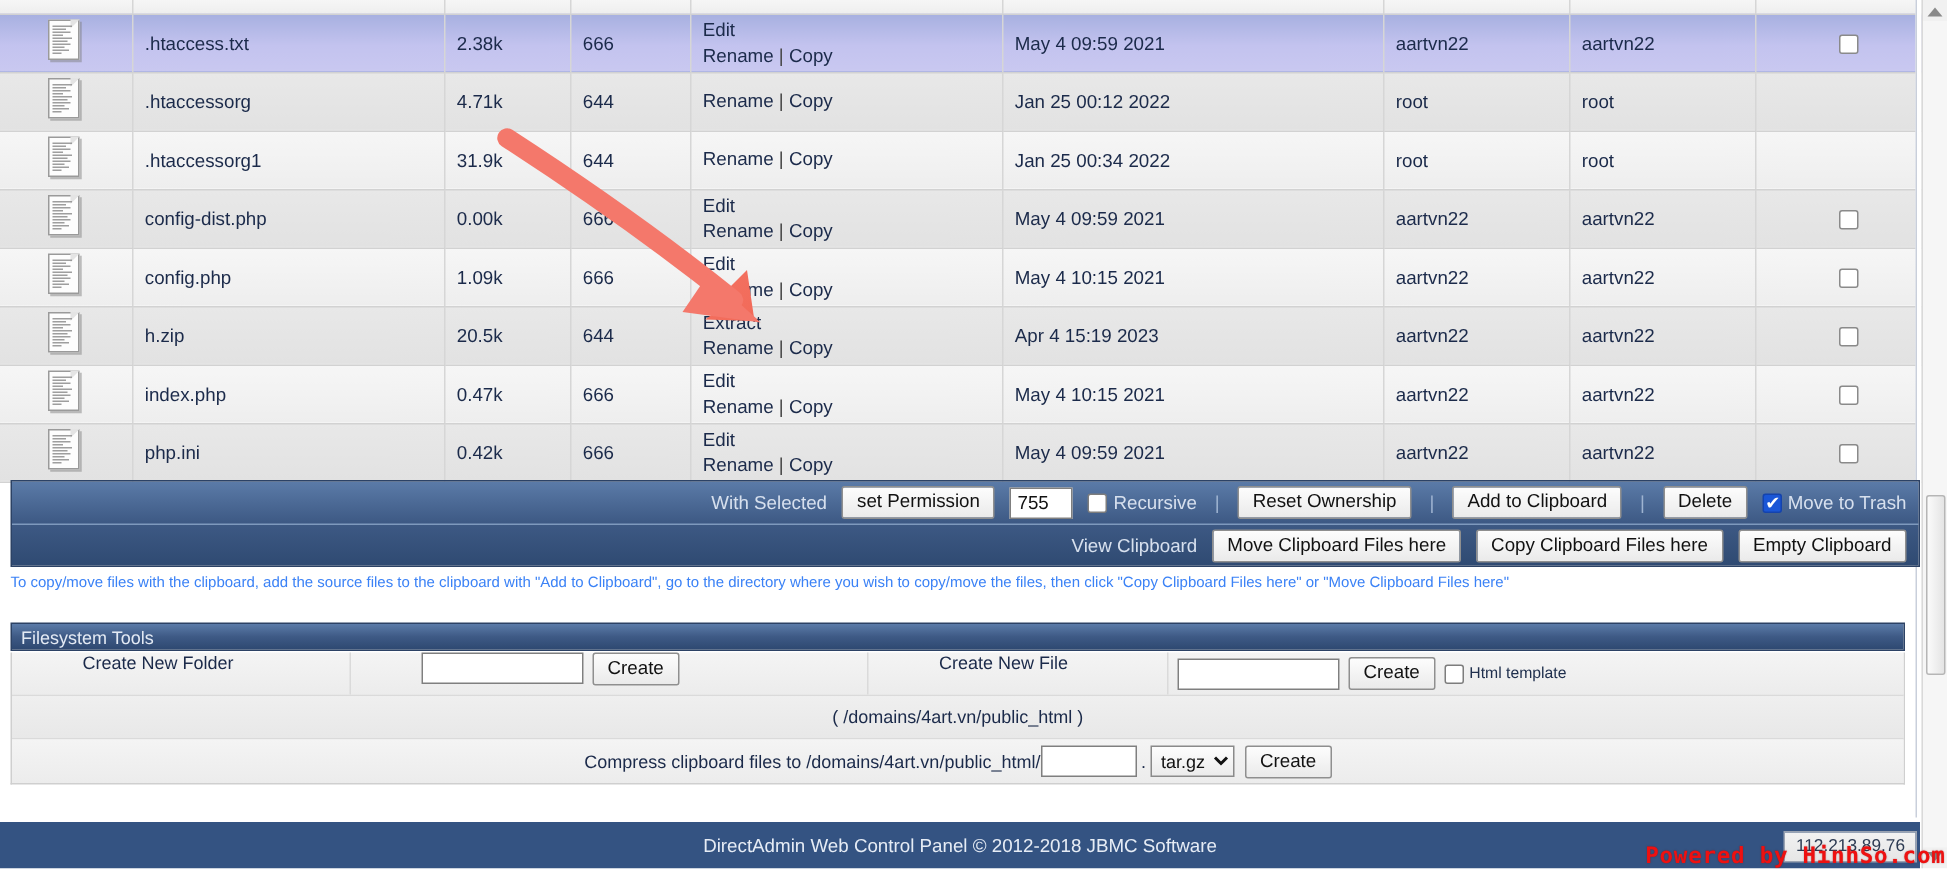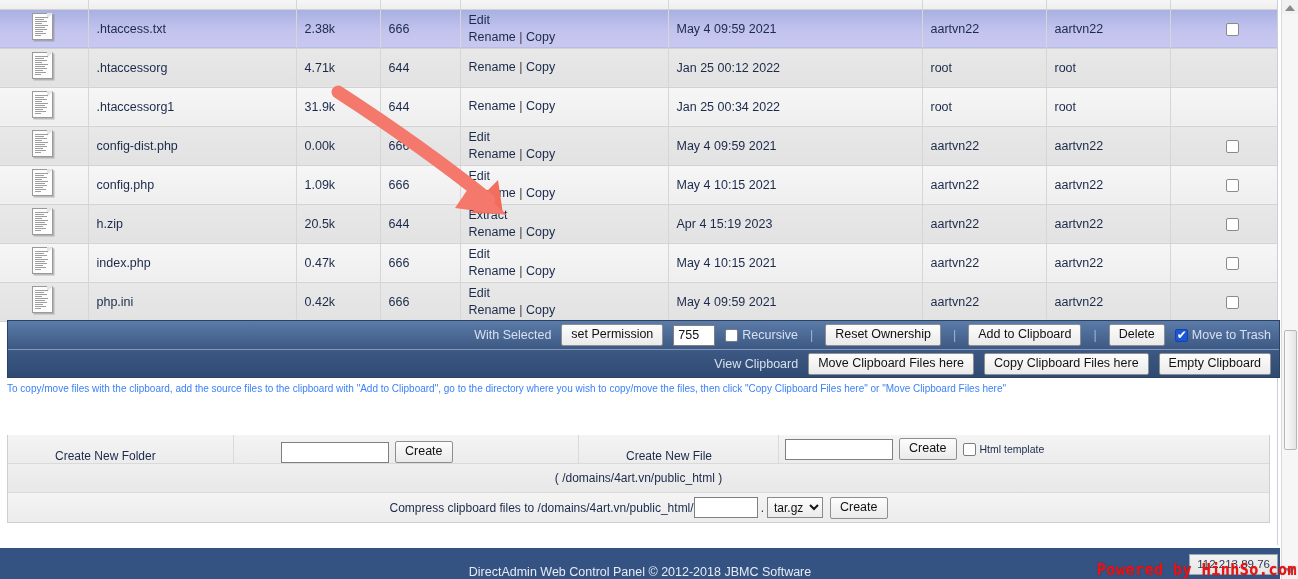--- a/index.html
+++ b/index.html
@@ -125,41 +125,41 @@
   }
 
   
   .tools { position:absolute; left:7px; width: 1263px; border:1px solid #cfcfcf; border-top:none; }
   .tools-row { display:flex; align-items:center; height: 29px; border-bottom:1px solid #dadada; }
   .tools-row:last-child { border-bottom:none; }
   .tr-a { background: linear-gradient(#f4f4f4,#ececec); }
   .tr-b { background: linear-gradient(#efefef,#e8e8e8); }
   .cellpad { padding: 0 6px; }
   .tools-cell { display:flex; align-items:center; gap:6px; }
-  .divcell { border-right: 1px solid #dadada; height: 100%; display:flex; align-items:flex-end;padding-left:47px; }
+  .divcell { border-right: 1px solid #dadada; height: 100%; display:flex; align-items:flex-start;padding-left:47px; }
   .center-row { justify-content:center; }
   .small-note { font-size: 10.5px; color:#20304e; }
 
   select.sel {
     font-family:"Liberation Sans", sans-serif; font-size:12px; color:#111;
     background: linear-gradient(#fdfdfd,#ebebeb);
     border:1px solid #8a8a8a; height:21px; padding: 1px 2px;
   }
 
   
   .crumb {
     position:absolute; left: 14px; font-size: 12.5px; color:#8d9cb3;
   }
   .crumb a { color:#8d9cb3; text-decoration:none; }
 
   
   .footer {
     position:absolute; left:0; width: 1280px; height: 31px;
     background:#345382; color:#e6ecf5;
-    display:flex; align-items:flex-end; justify-content:center;
+    display:flex; align-items:center; justify-content:center;
     font-size: 12.5px;
   }
 
   
   .scrollbar {
     position:absolute; right: 0; top: 0; width: 17px; height: 579px;
     background:#f1f1f1; border-left:1px solid #d9d9d9;
   }
   .sb-track { position:absolute; top:14px; left:0; right:0; bottom:14px; background:#f6f6f6; }
   .sb-thumb {
@@ -330,20 +330,23 @@
     <div class="bar-row sep-top">
       <span class="lbl">View Clipboard</span>
       <button class="btn">Move Clipboard Files here</button>
       <button class="btn">Copy Clipboard Files here</button>
       <button class="btn">Empty Clipboard</button>
     </div>
   </div>
 
   <div class="help" style="top:381px;">To copy/move files with the clipboard, add the source files to the clipboard with "Add to Clipboard", go to the directory where you wish to copy/move the files, then click "Copy Clipboard Files here" or "Move Clipboard Files here"</div>
 
+  <div class="sec-head" style="top:415px;">
+    <span>Filesystem Tools</span>
+  </div>
 
   <div class="tools" style="top:435px;">
     <div class="tools-row tr-a">
       <div class="divcell cellpad" style="width:226px;">
         <span>Create New Folder</span>
       </div>
       <div class="divcell cellpad tools-cell" style="width:345px;">
         <input class="txt" style="width: 108px;" value="">
         <button class="btn">Create</button>
       </div>

